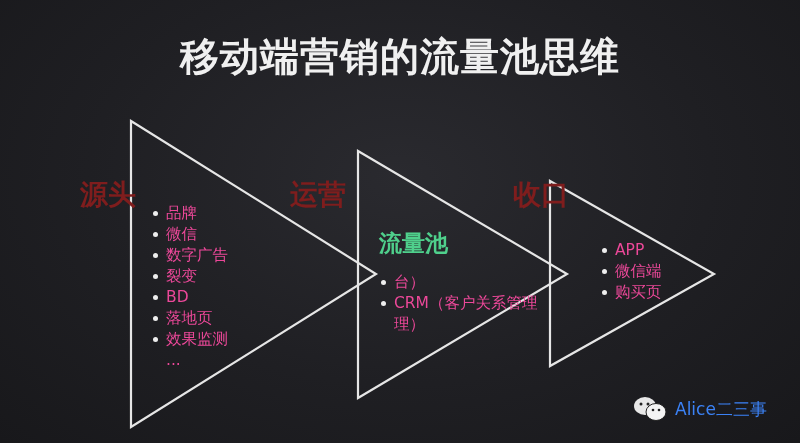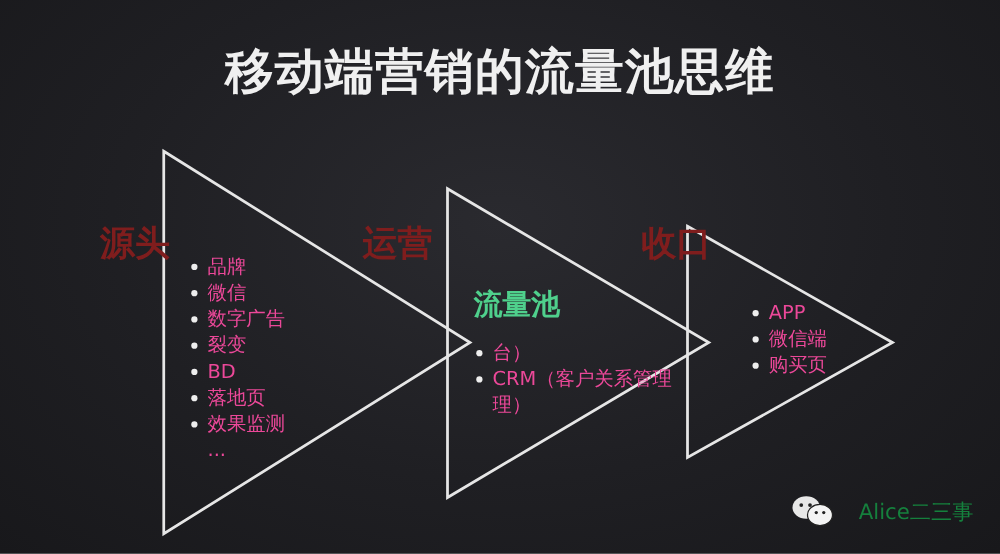--- a/index.html
+++ b/index.html
@@ -23,22 +23,22 @@
   ul.list {
     position:absolute; margin:0; padding:0; list-style:none;
     font-size:15.5px; line-height:21px; color:#ec4899;
   }
   ul.list li { position:relative; padding-left:16px; }
   ul.list li .dot {
     position:absolute; left:3px; top:8px; width:5px; height:5px; border-radius:50%; background:#eeeeee;
   }
   ul.list li.plain { padding-left:16px; }
   .watermark {
-    position:absolute; left:633px; top:396px; display:flex; align-items:center; gap:20px;
-    font-size:17px; color:#15803d;
+    position:absolute; left:633px; top:396px; display:flex; align-items:center; gap:8px;
+    font-size:17px; color:#3b82f6;
   }
   .wm-icon { width:34px; height:26px; position:relative; }
 </style>
 </head>
 <body>
 
 <div class="title">移动端营销的流量池思维</div>
 
 <svg class="tri" width="800" height="443">
   <polygon points="131,121 376,274 131,427" fill="none" stroke="#e6e6e6" stroke-width="2.2"></polygon>

